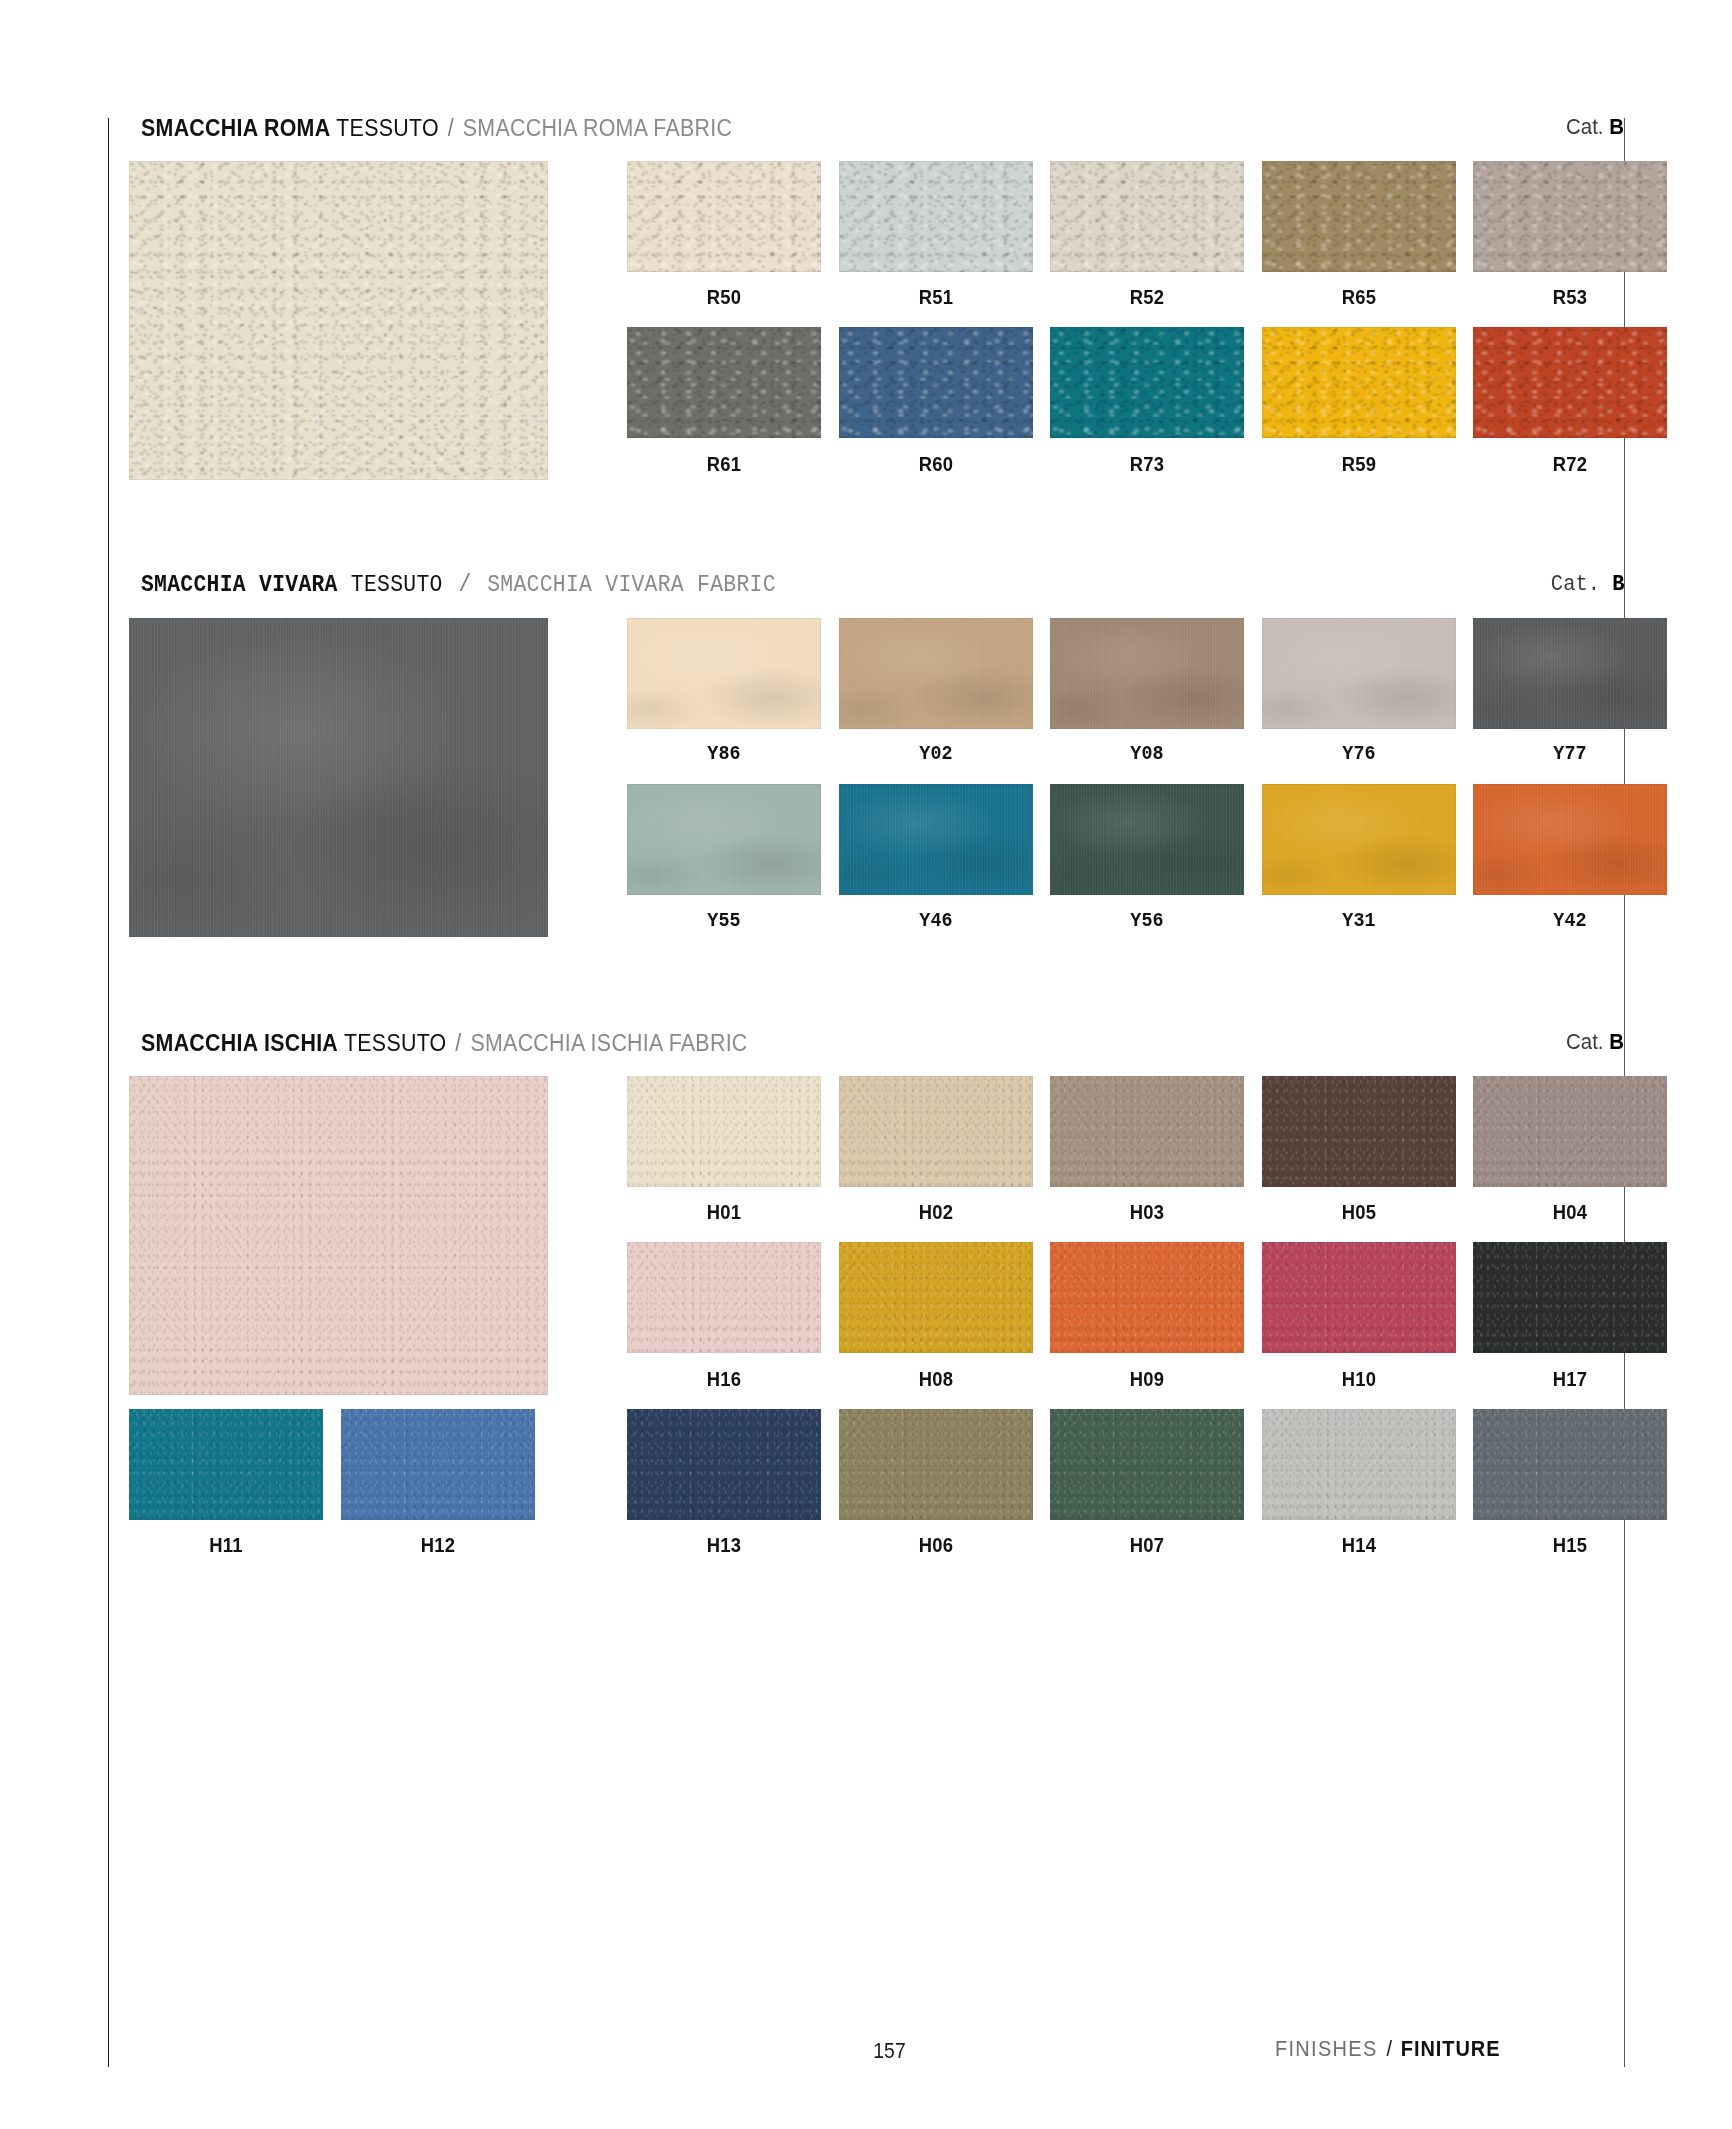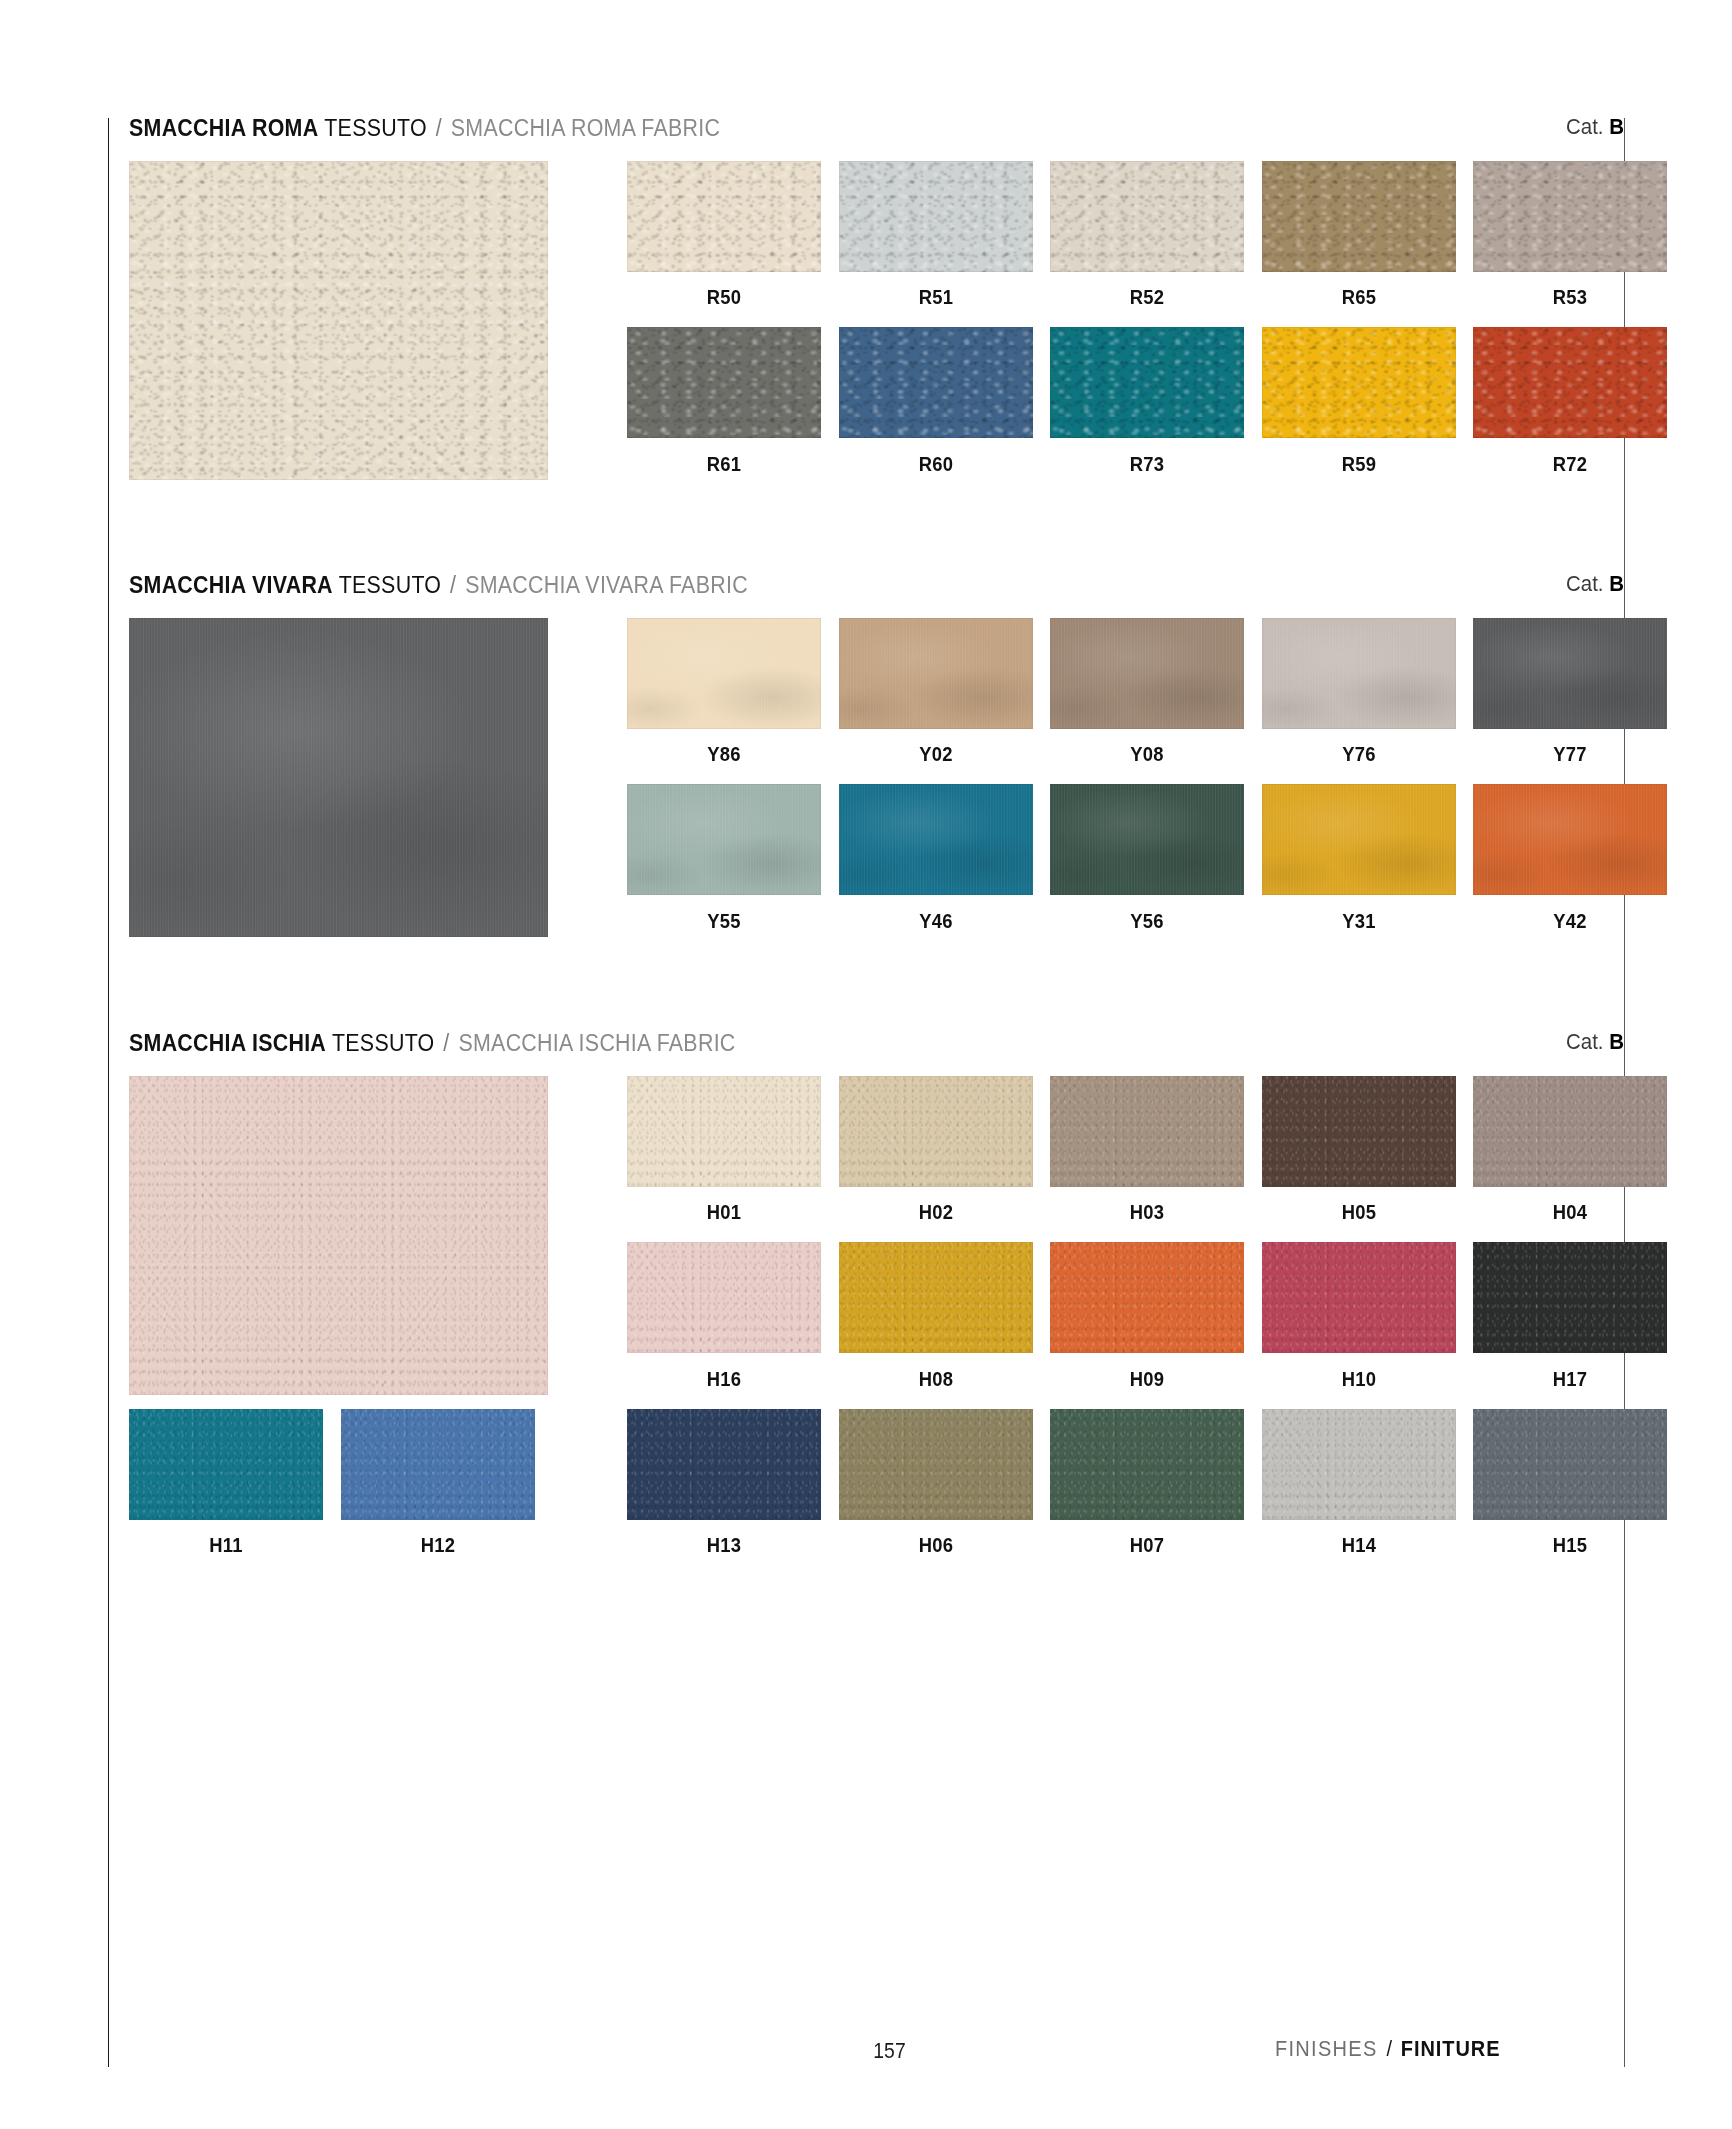--- a/index.html
+++ b/index.html
@@ -25,21 +25,21 @@
 
   .page{
     position:absolute;left:0;top:0;width:1733px;height:2129px;
   }
 
   
   .section{position:absolute;left:129px;width:1495px;}
 
   .section-head{
     position:relative;height:44px;
-    display:flex;align-items:flex-start;justify-content:space-between;
+    display:flex;align-items:flex-start;justify-content:space-between;margin-left:12px;
   }
   .sec-title{
     font-size:23px;letter-spacing:0.3px;white-space:nowrap;
     line-height:1;
     transform:scaleX(.93);transform-origin:left center;
   }
   .sec-title .b{font-weight:700;color:#111;}
   .sec-title .n{font-weight:400;color:#111;}
   .sec-title .sl{font-weight:400;color:#7d7d7d;padding:0 2.8px;}
   .sec-title .en{font-weight:400;color:#8a8a8a;}
@@ -178,21 +178,21 @@
       <div class="lab" style="left:710px;top:293px;">R60</div>
       <div class="sw tx-boucle" style="left:921px;top:166px;background-color:#0d7480;"></div>
       <div class="lab" style="left:921px;top:293px;">R73</div>
       <div class="sw tx-boucle" style="left:1133px;top:166px;background-color:#f0b510;"></div>
       <div class="lab" style="left:1133px;top:293px;">R59</div>
       <div class="sw tx-boucle" style="left:1344px;top:166px;background-color:#bf4425;"></div>
       <div class="lab" style="left:1344px;top:293px;">R72</div>
     </div>
   </div>
 
-  <div class="section" id="sec-1" style="top:574px;">
+  <div class="section" id="sec-1" style="top:574px;font-family:Liberation Mono, monospace;">
     <div class="section-head">
       <div class="sec-title">
         <span class="b">SMACCHIA VIVARA</span>
         <span class="n">TESSUTO</span>
         <span class="sl">/</span>
         <span class="en">SMACCHIA VIVARA FABRIC</span>
       </div>
       <div class="cat">
         <span class="cat-lab">Cat.</span>
         <span class="cat-val">B</span>

